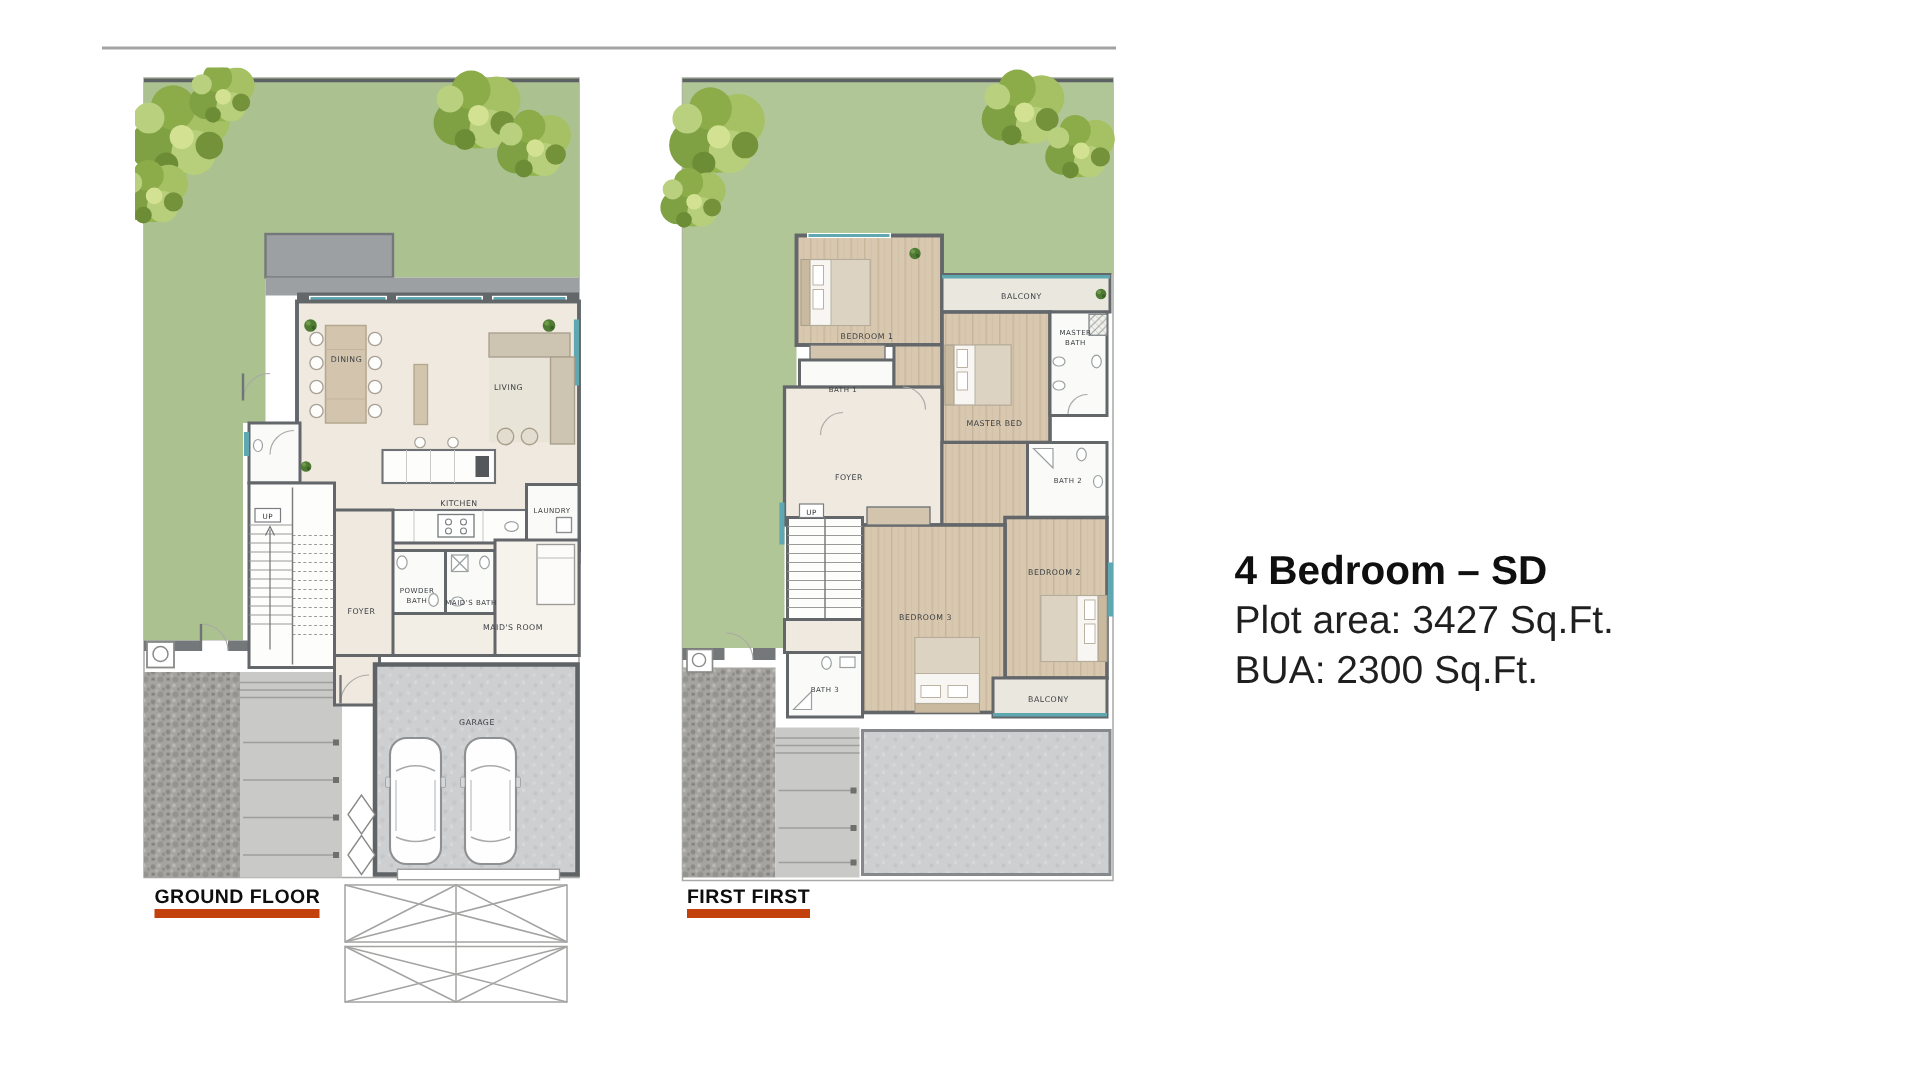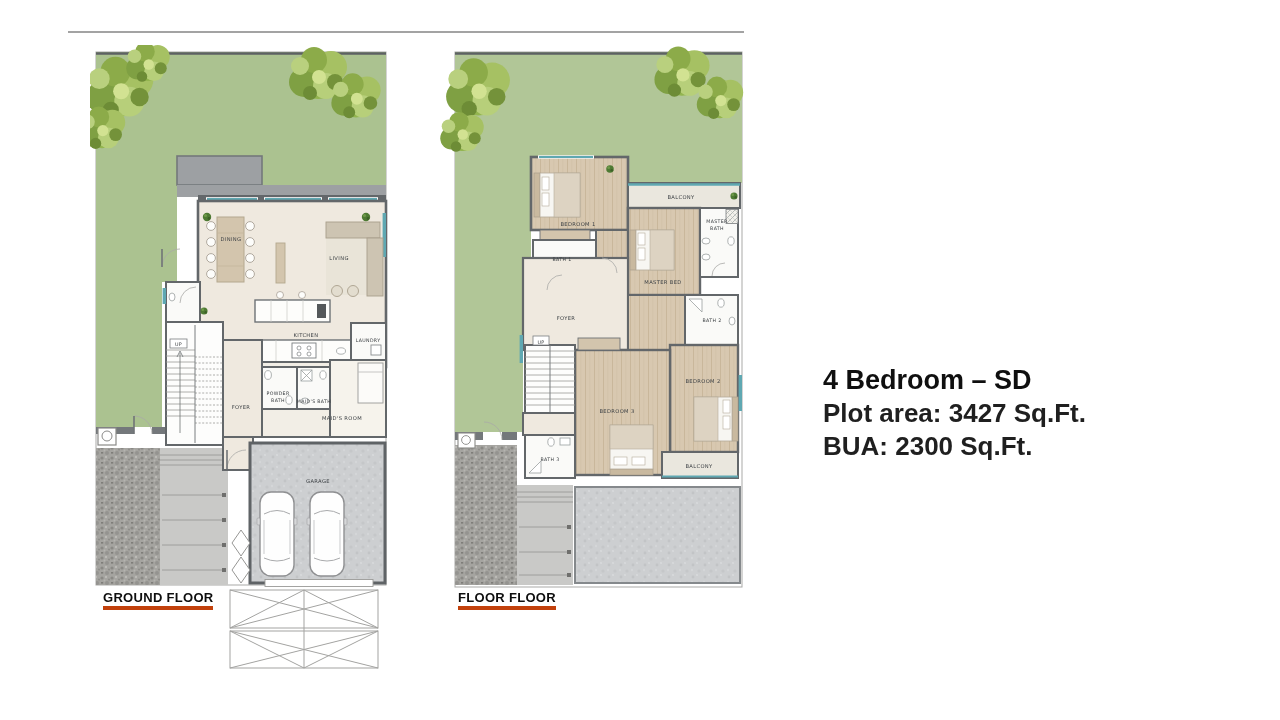--- a/index.html
+++ b/index.html
@@ -1,26 +1,26 @@
 <!DOCTYPE html>
 <html><head>
 <meta charset="utf-8">
 <style>
   html,body{margin:0;padding:0;background:#ffffff;}
   .stage{position:relative;width:1280px;height:720px;background:#ffffff;overflow:hidden;
          font-family:"Liberation Sans",sans-serif;}
   .top-rule{position:absolute;left:68px;top:31px;width:676px;height:2px;background:#a3a3a3;}
   .plans-svg{position:absolute;left:90px;top:45px;}
   .floor-label{position:absolute;font-size:13px;font-weight:700;color:#0e0e0e;
-               letter-spacing:.3px;border-bottom:4px solid #c2410c;padding-bottom:1px;}
+               letter-spacing:.3px;border-bottom:6px solid #c2410c;padding-bottom:1px;}
   .floor-label.ground{left:103px;top:590px;}
   .floor-label.first{left:458px;top:590px;}
   .info{position:absolute;left:823px;top:324px;color:#1c1c1c;margin-top:39px;}
   .info .title{font-size:27px;font-weight:700;line-height:34px;color:#0f0f0f;}
-  .info .line{font-size:26px;font-weight:700;line-height:33px;color:#1f1f1f;}
+  .info .line{font-size:26px;font-weight:400;line-height:33px;color:#1f1f1f;}
   svg text{font-family:"DejaVu Sans","Liberation Sans",sans-serif;fill:#3c4044;
            letter-spacing:.35px;}
   .room-lbl{font-size:5.2px;}
   .room-lbl-sm{font-size:4.7px;}
   .up-lbl{font-size:4.8px;fill:#2f3336;}
 </style>
 </head>
 <body>
 
 <div class="stage">
@@ -426,21 +426,21 @@
       <text class="up-lbl" x="91" y="298.5" text-anchor="middle">UP</text>
       <text class="room-lbl-sm" x="262" y="277" text-anchor="middle">BATH 2</text>
       <text class="room-lbl" x="253" y="338" text-anchor="middle">BEDROOM 2</text>
       <text class="room-lbl" x="167" y="368" text-anchor="middle">BEDROOM 3</text>
       <text class="room-lbl-sm" x="100" y="416" text-anchor="middle">BATH 3</text>
       <text class="room-lbl" x="249" y="423" text-anchor="middle">BALCONY</text>
     </g>
   </svg>
 
   <div class="floor-label ground">GROUND FLOOR</div>
-  <div class="floor-label first">FLOOR FLOOR</div>
+  <div class="floor-label first">FIRST FIRST</div>
 
   <div class="info">
     <div class="title">4 Bedroom – SD</div>
     <div class="line">Plot area: 3427 Sq.Ft.</div>
     <div class="line">BUA: 2300 Sq.Ft.</div>
   </div>
 
 </div>
 
 </body></html>

